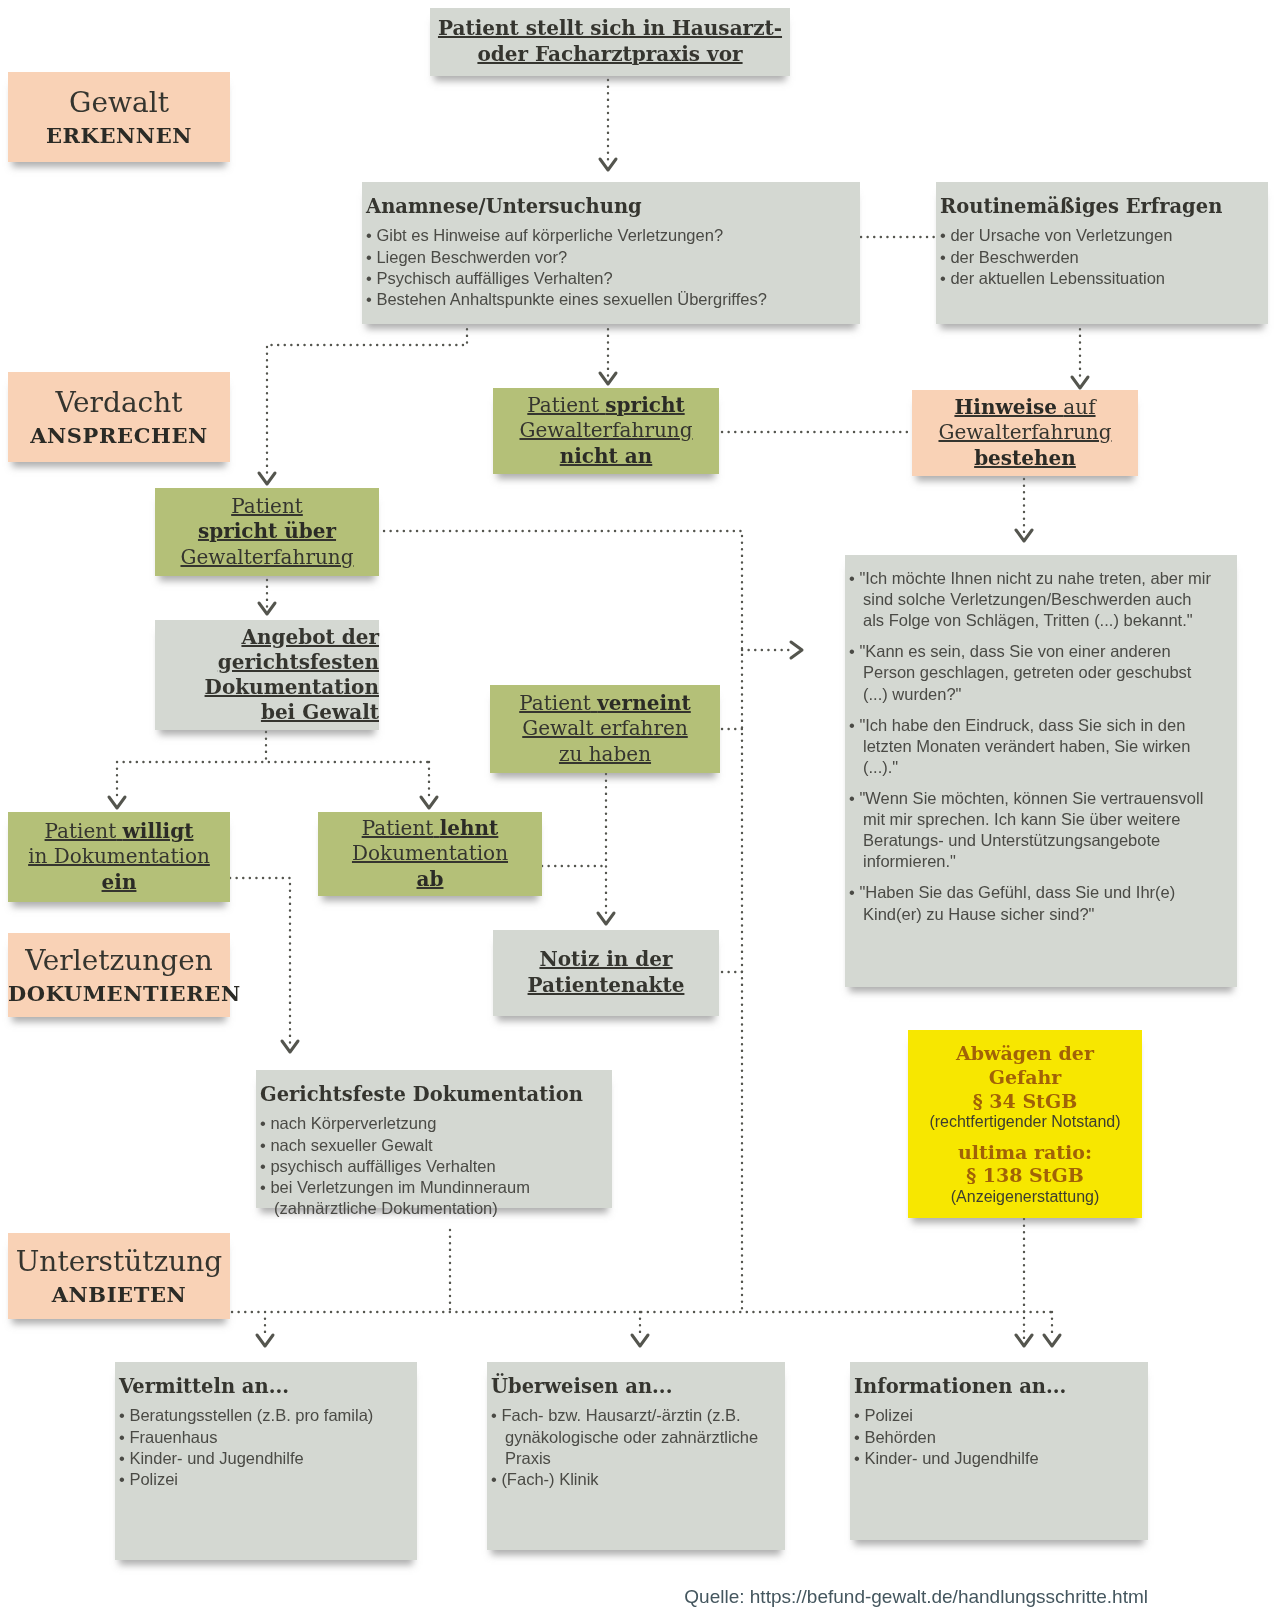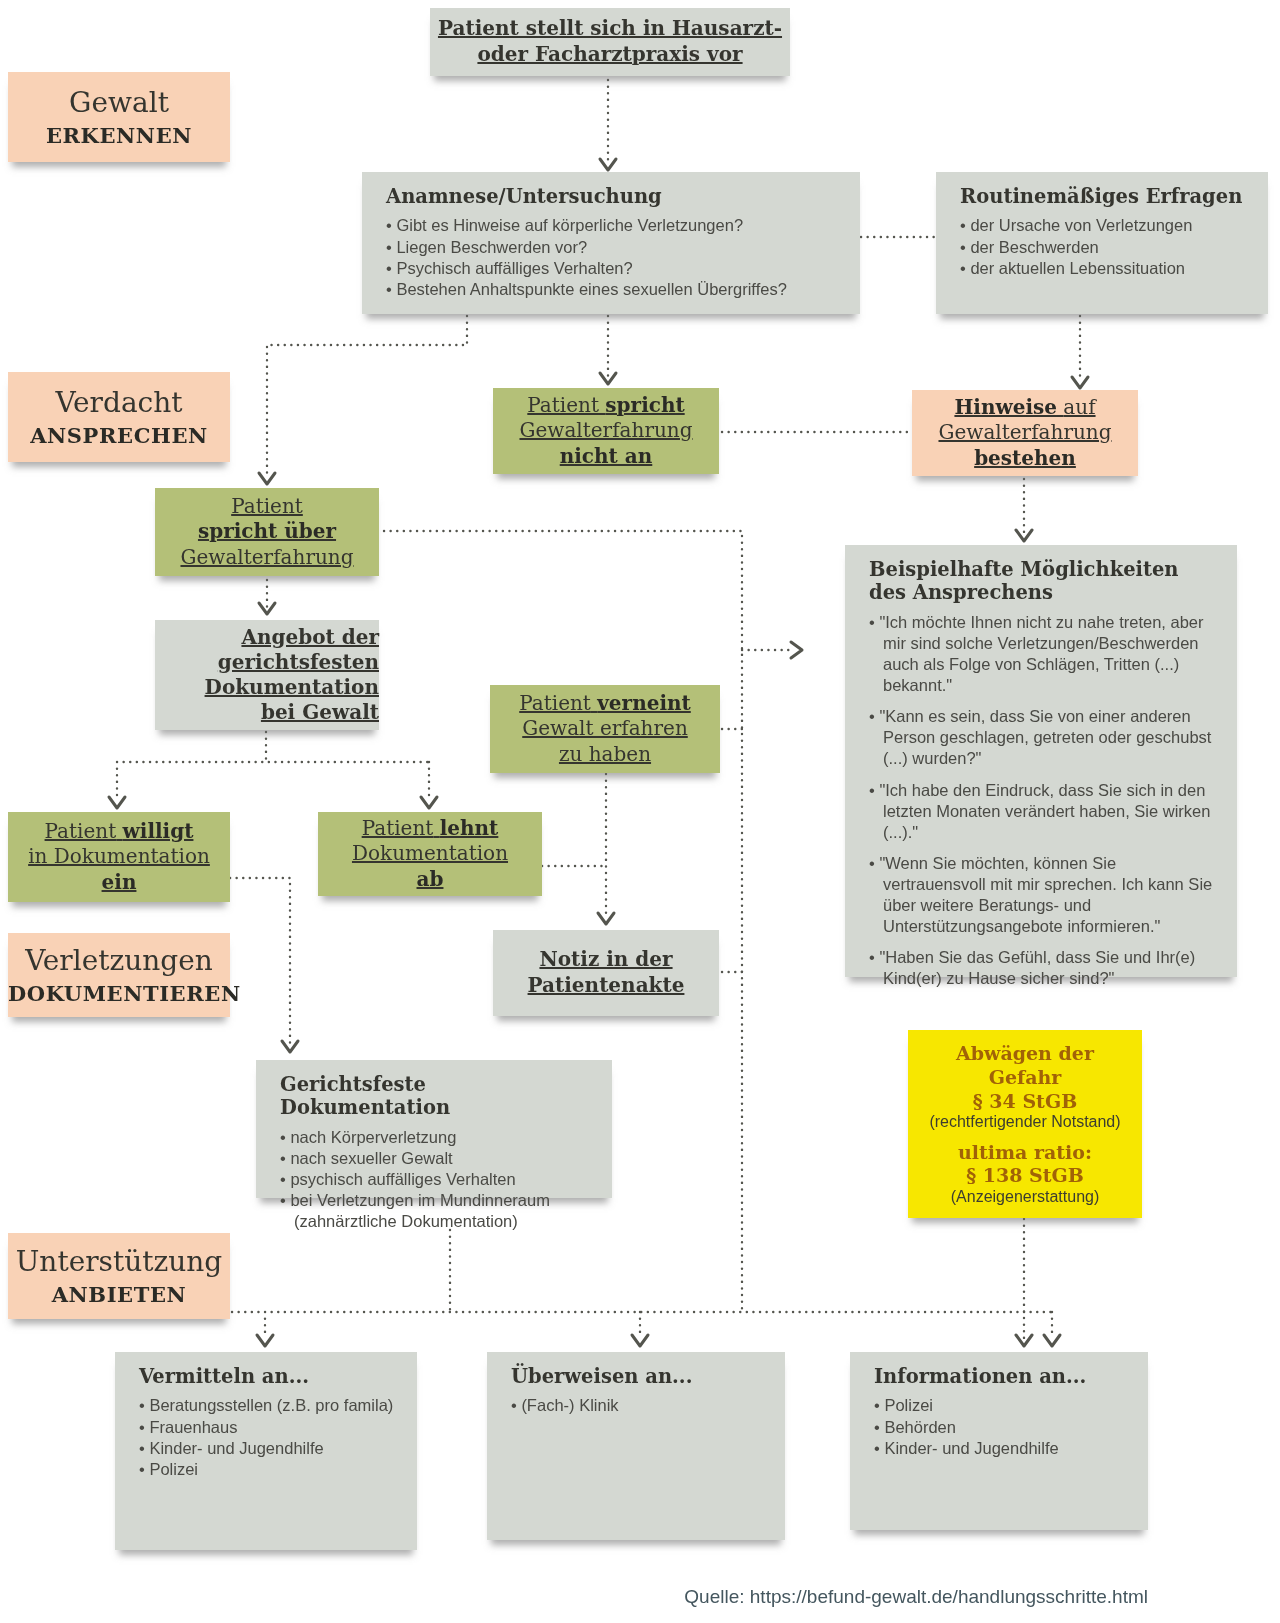--- a/index.html
+++ b/index.html
@@ -14,21 +14,21 @@
   }
   .grey{background:#d4d8d2;}
   .peach{background:#f9d2b6;}
   .green{background:#b4c078;}
   .yellow{background:#f7e700;}
   .center{display:flex;flex-direction:column;justify-content:center;text-align:center;}
   .flowtext{font-family:"DejaVu Serif","Liberation Serif",serif;font-size:20px;color:#35352f;line-height:1.28;text-decoration:underline;}
   .flowtext b{color:#2b2b26;margin-top:48px;}
   .stage .l1{font-family:"DejaVu Serif","Liberation Serif",serif;font-size:28px;color:#35352f;line-height:1.3;}
   .stage .l2{font-family:"DejaVu Serif","Liberation Serif",serif;font-weight:700;font-size:21px;letter-spacing:.6px;color:#2b2b26;line-height:1.3;}
-  .content{padding:13px 20px 10px 24px;}
+  .content{padding:13px 20px 10px 4px;margin-top:10px;}
   .content h3{
     font-family:"DejaVu Serif","Liberation Serif",serif;font-weight:700;
     font-size:19.5px;margin:0 0 7px 0;color:#35352f;line-height:1.2;
   }
   .content ul{list-style:none;margin:0;padding:0;font-size:16.5px;color:#4a4a45;line-height:1.28;}
   .content li{padding-left:14px;text-indent:-14px;}
   .content li::before{content:"\2022\00a0";color:#4a4a45;}
   .quotes li{margin-bottom:10px;}
   .ylw{padding:12px 10px;text-align:center;}
   .ylw .t{font-family:"DejaVu Serif","Liberation Serif",serif;font-weight:700;font-size:19px;color:#a16207;line-height:1.25;}
@@ -148,21 +148,20 @@
   <div>bei Gewalt</div>
 </div>
 
 <div class="box green center flowtext" style="left:490px;top:685px;width:230px;height:88px;">
   <div><span>Patient</span> <b>verneint</b></div>
   <div>Gewalt erfahren</div>
   <div>zu haben</div>
 </div>
 
 <div class="box grey content" style="left:845px;top:545px;width:392px;height:432px;">
-  <h3>Beispielhafte Möglichkeiten des Ansprechens</h3>
   <ul class="quotes">
     <li>"Ich möchte Ihnen nicht zu nahe treten, aber mir sind solche Verletzungen/Beschwerden auch als Folge von Schlägen, Tritten (...) bekannt."</li>
     <li>"Kann es sein, dass Sie von einer anderen Person geschlagen, getreten oder geschubst (...) wurden?"</li>
     <li>"Ich habe den Eindruck, dass Sie sich in den letzten Monaten verändert haben, Sie wirken (...)."</li>
     <li>"Wenn Sie möchten, können Sie vertrauensvoll mit mir sprechen. Ich kann Sie über weitere Beratungs- und Unterstützungsangebote informieren."</li>
     <li>"Haben Sie das Gefühl, dass Sie und Ihr(e) Kind(er) zu Hause sicher sind?"</li>
   </ul>
 </div>
 
 <div class="box green center flowtext" style="left:8px;top:812px;width:222px;height:90px;">
@@ -208,20 +207,21 @@
     <li>Beratungsstellen (z.B. pro famila)</li>
     <li>Frauenhaus</li>
     <li>Kinder- und Jugendhilfe</li>
     <li>Polizei</li>
   </ul>
 </div>
 
 <div class="box grey content" style="left:487px;top:1352px;width:298px;height:188px;">
   <h3>Überweisen an...</h3>
   <ul>
+    <li>Fach- bzw. Hausarzt/-ärztin (z.B. gynäkologische oder zahnärztliche Praxis</li>
     <li>(Fach-) Klinik</li>
   </ul>
 </div>
 
 <div class="box grey content" style="left:850px;top:1352px;width:298px;height:178px;">
   <h3>Informationen an...</h3>
   <ul>
     <li>Polizei</li>
     <li>Behörden</li>
     <li>Kinder- und Jugendhilfe</li>

